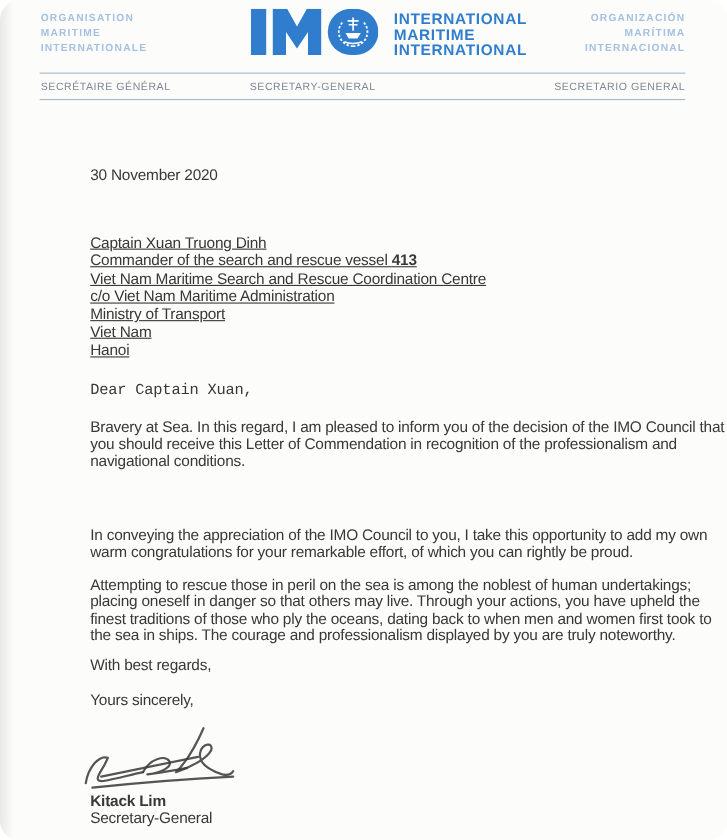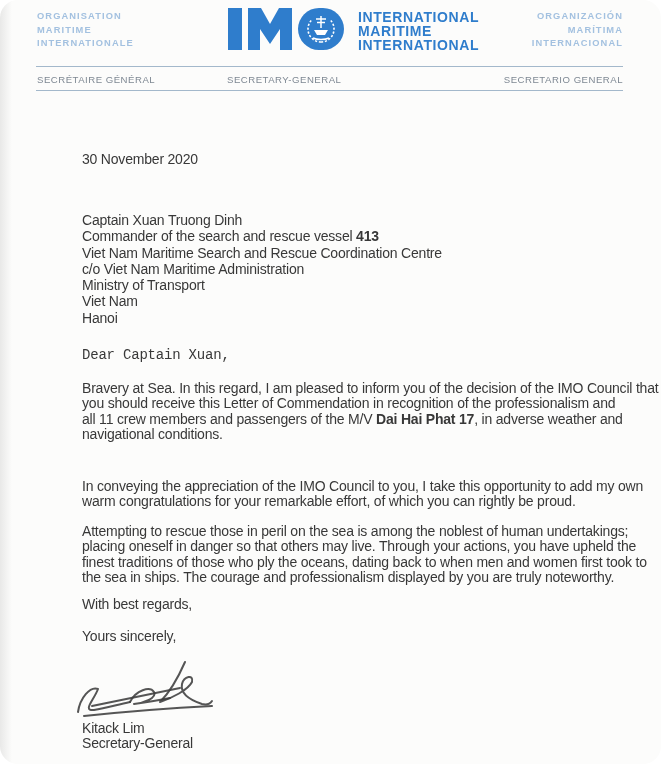--- a/index.html
+++ b/index.html
@@ -40,28 +40,28 @@
   .sec-en { left:227px; }
   .sec-es { right:38px; }
 
   
   .body-text { position:absolute; left:82px; color:var(--body_text);
                font-size:14px; letter-spacing:-0.2px; line-height:15.35px; }
   .line { white-space:nowrap; }
   .b { font-weight:bold; }
 
   .date-line   { top:152px; }
-  .addr-block  { top:212px; line-height:16.3px; }
+  .addr-block  { top:212px; line-height:16.3px;text-decoration:underline; }
   .salutation  { top:348px;font-family:Liberation Mono, monospace; }
   .para-1      { top:381px; }
   .para-2      { top:479px; }
   .para-3      { top:524px; }
   .closing     { top:597px; }
   .signoff     { top:629px; }
-  .signer-name { top:721px; }
+  .signer-name { top:721px;font-weight:bold; }
   .signer-title{ top:736px; }
 
   .signature-wrap { position:absolute; left:72px; top:654px; width:150px; height:72px; }
   .sig-stroke { stroke:#3d3d3d; stroke-width:2; fill:none;
                 stroke-linecap:round; stroke-linejoin:round; opacity:0.88; }
 </style>
 </head>
 <body>
 
 <div class="page">
@@ -119,21 +119,20 @@
     <div class="line">Ministry of Transport</div>
     <div class="line">Viet Nam</div>
     <div class="line">Hanoi</div>
   </div>
 
   <div class="body-text salutation">Dear Captain Xuan,</div>
 
   <div class="body-text para-1">
     <div class="line">Bravery at Sea. In this regard, I am pleased to inform you of the decision of the IMO Council that</div>
     <div class="line">you should receive this Letter of Commendation in recognition of the professionalism and</div>
-    <div class="line"><span>all 11 crew members and passengers of the M/V </span><span class="b">Dai Hai Phat 17</span><span>, in adverse weather and</span></div>
     <div class="line">navigational conditions.</div>
   </div>
 
   <div class="body-text para-2">
     <div class="line">In conveying the appreciation of the IMO Council to you, I take this opportunity to add my own</div>
     <div class="line">warm congratulations for your remarkable effort, of which you can rightly be proud.</div>
   </div>
 
   <div class="body-text para-3">
     <div class="line">Attempting to rescue those in peril on the sea is among the noblest of human undertakings;</div>

